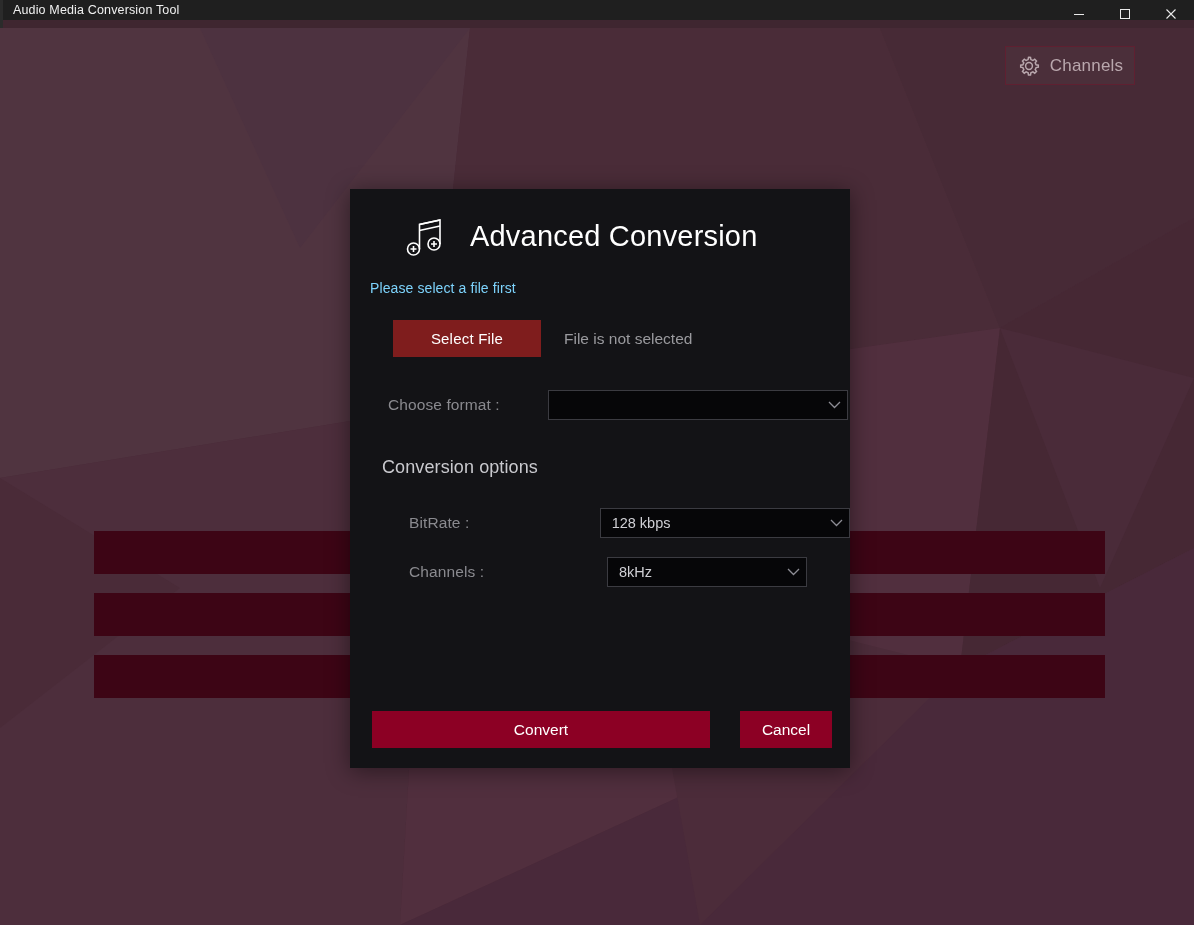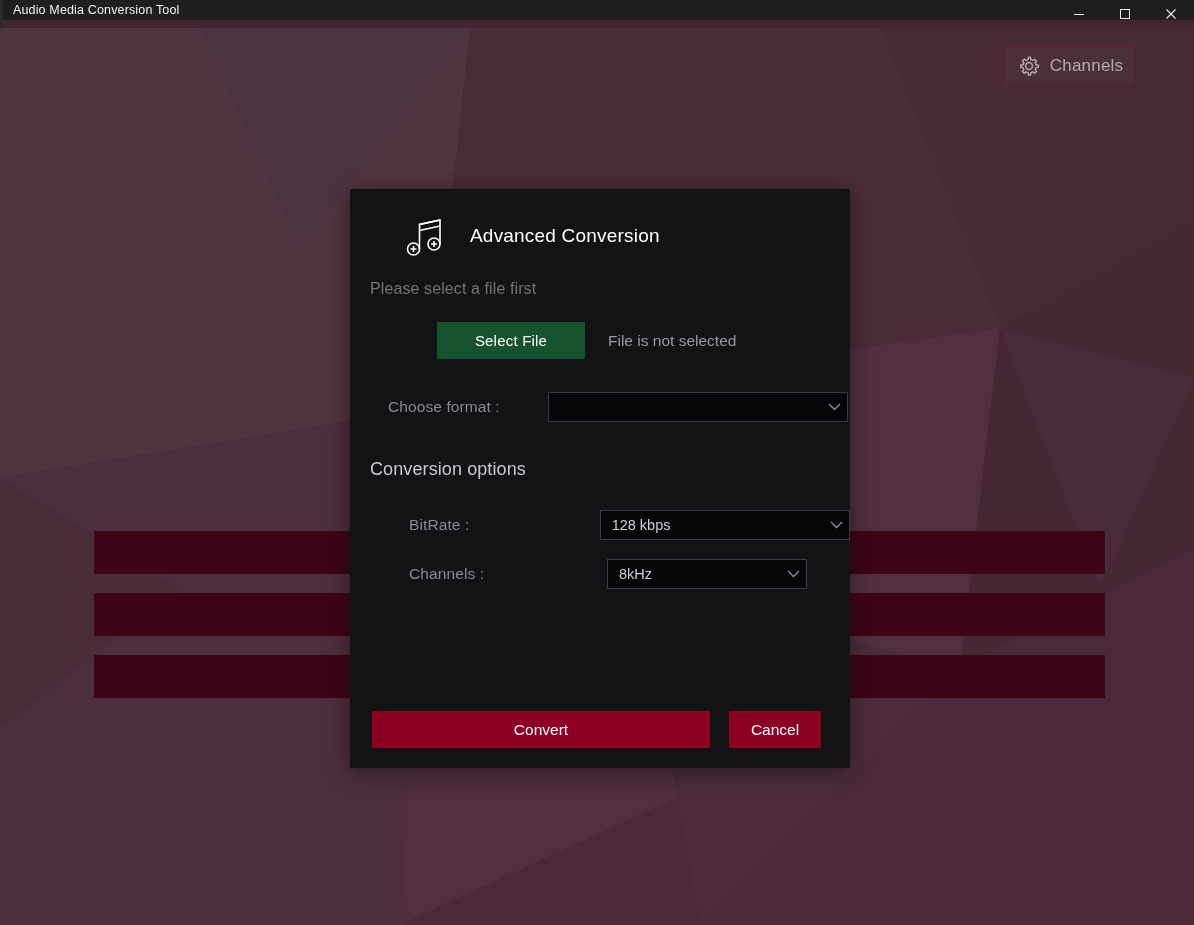--- a/index.html
+++ b/index.html
@@ -108,46 +108,45 @@
   }
   .dialog-header {
     display: flex;
     align-items: center;
     gap: 22px;
     padding: 24px 0 0 52px;
   }
   .note-icon { flex: 0 0 auto; }
   .dialog-title {
     color: #ffffff;
-    font-size: 19px;
+    font-size: 29px;
     font-weight: 400;
     letter-spacing: 0.2px;
   }
   .dialog-subtitle {
-    color: #737373;
-    font-size: 16px;
+    color: #7dd3fc;
+    font-size: 14px;
     padding: 21px 0 0 20px;
     letter-spacing: 0.1px;
   }
 
   .file-row {
     display: flex;
     align-items: center;
     padding: 24px 0 0 43px;
   }
   .btn-select-file {
     width: 148px; height: 37px;
-    background: #14532d;
+    background: #7f1d1d;
     color: #ffffff;
     font-size: 15px;
     border: none;
     cursor: pointer;
     font-family: "Liberation Sans", sans-serif;
     letter-spacing: 0.2px;
-    margin-left: 44px;
   }
   .file-status {
     margin-left: 23px;
     color: #9a9a9e;
     font-size: 15.5px;
   }
 
   .form-row {
     display: flex;
     align-items: center;
@@ -191,21 +190,21 @@
     font-size: 18px;
     padding: 0 0 0 20px;
     letter-spacing: 0.1px;
   }
 
   .actions {
     position: absolute;
     left: 22px;
     bottom: 20px;
     display: flex;
-    gap: 19px;
+    gap: 30px;
     margin-top: 48px;
   }
   .btn-convert {
     width: 338px; height: 37px;
     background: #8c0024;
     color: #ffffff;
     font-size: 15.5px;
     border: none;
     cursor: pointer;
     font-family: "Liberation Sans", sans-serif;
@@ -308,21 +307,21 @@
     <div class="combo" style="width:300px;">
       <span class="combo-value"></span>
       <span class="chev">
         <svg width="13" height="8" viewBox="0 0 13 8">
             <path d="M1 1 L6.5 6.5 L12 1" fill="none" stroke="#8d8d95" stroke-width="1.3"></path>
           </svg>
       </span>
     </div>
   </div>
 
-  <div class="section-title" style="padding-top:37px;">Conversion options</div>
+  <div class="section-title" style="padding-top:37px;margin-left:12px;">Conversion options</div>
 
   <div class="form-row" style="padding-top:30px;">
     <span class="form-label indent" style="width:198px;">BitRate :</span>
     <div class="combo" style="width:260px;">
       <span class="combo-value">128 kbps</span>
       <span class="chev">
         <svg width="13" height="8" viewBox="0 0 13 8">
             <path d="M1 1 L6.5 6.5 L12 1" fill="none" stroke="#8d8d95" stroke-width="1.3"></path>
           </svg>
       </span>

